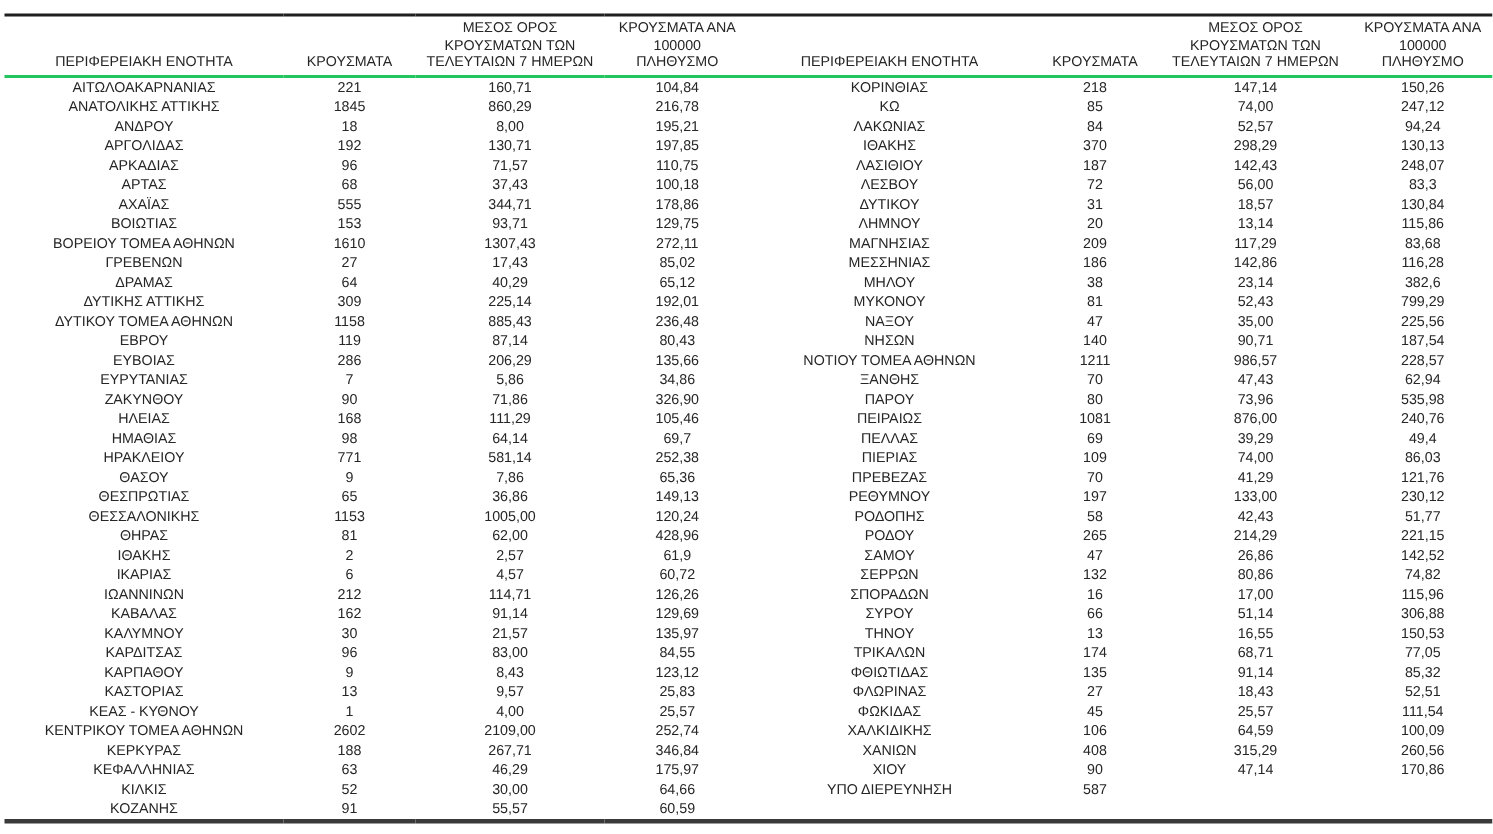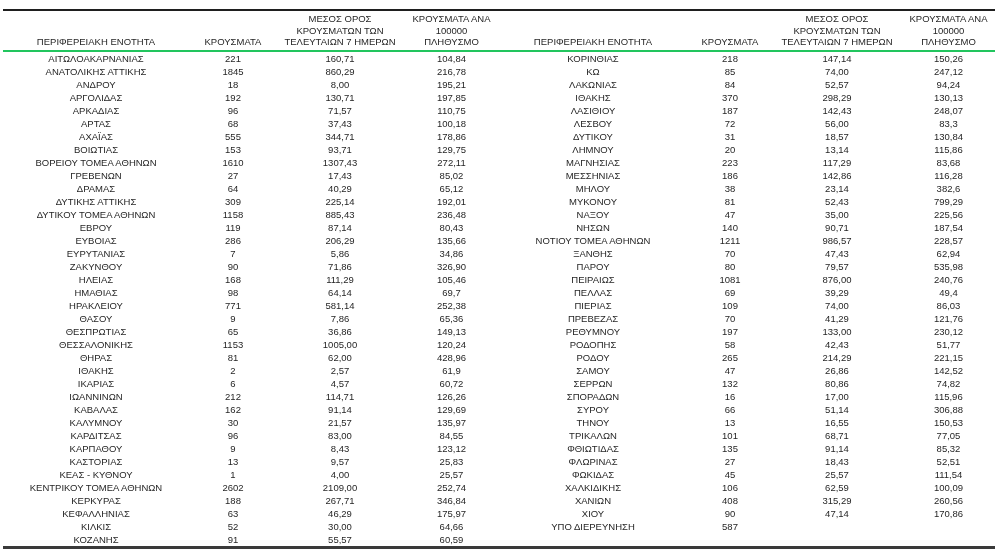--- a/index.html
+++ b/index.html
@@ -161,21 +161,21 @@
           <td>20</td>
           <td>13,14</td>
           <td>115,86</td>
         </tr>
         <tr>
           <td>ΒΟΡΕΙΟΥ ΤΟΜΕΑ ΑΘΗΝΩΝ</td>
           <td>1610</td>
           <td>1307,43</td>
           <td>272,11</td>
           <td>ΜΑΓΝΗΣΙΑΣ</td>
-          <td>223</td>
+          <td>209</td>
           <td>117,29</td>
           <td>83,68</td>
         </tr>
         <tr>
           <td>ΓΡΕΒΕΝΩΝ</td>
           <td>27</td>
           <td>17,43</td>
           <td>85,02</td>
           <td>ΜΕΣΣΗΝΙΑΣ</td>
           <td>186</td>
@@ -242,21 +242,21 @@
           <td>47,43</td>
           <td>62,94</td>
         </tr>
         <tr>
           <td>ΖΑΚΥΝΘΟΥ</td>
           <td>90</td>
           <td>71,86</td>
           <td>326,90</td>
           <td>ΠΑΡΟΥ</td>
           <td>80</td>
-          <td>79,57</td>
+          <td>73,96</td>
           <td>535,98</td>
         </tr>
         <tr>
           <td>ΗΛΕΙΑΣ</td>
           <td>168</td>
           <td>111,29</td>
           <td>105,46</td>
           <td>ΠΕΙΡΑΙΩΣ</td>
           <td>1081</td>
           <td>876,00</td>
@@ -371,21 +371,21 @@
           <td>13</td>
           <td>16,55</td>
           <td>150,53</td>
         </tr>
         <tr>
           <td>ΚΑΡΔΙΤΣΑΣ</td>
           <td>96</td>
           <td>83,00</td>
           <td>84,55</td>
           <td>ΤΡΙΚΑΛΩΝ</td>
-          <td>101</td>
+          <td>174</td>
           <td>68,71</td>
           <td>77,05</td>
         </tr>
         <tr>
           <td>ΚΑΡΠΑΘΟΥ</td>
           <td>9</td>
           <td>8,43</td>
           <td>123,12</td>
           <td>ΦΘΙΩΤΙΔΑΣ</td>
           <td>135</td>
@@ -412,21 +412,21 @@
           <td>25,57</td>
           <td>111,54</td>
         </tr>
         <tr>
           <td>ΚΕΝΤΡΙΚΟΥ ΤΟΜΕΑ ΑΘΗΝΩΝ</td>
           <td>2602</td>
           <td>2109,00</td>
           <td>252,74</td>
           <td>ΧΑΛΚΙΔΙΚΗΣ</td>
           <td>106</td>
-          <td>62,59</td>
+          <td>64,59</td>
           <td>100,09</td>
         </tr>
         <tr>
           <td>ΚΕΡΚΥΡΑΣ</td>
           <td>188</td>
           <td>267,71</td>
           <td>346,84</td>
           <td>ΧΑΝΙΩΝ</td>
           <td>408</td>
           <td>315,29</td>

